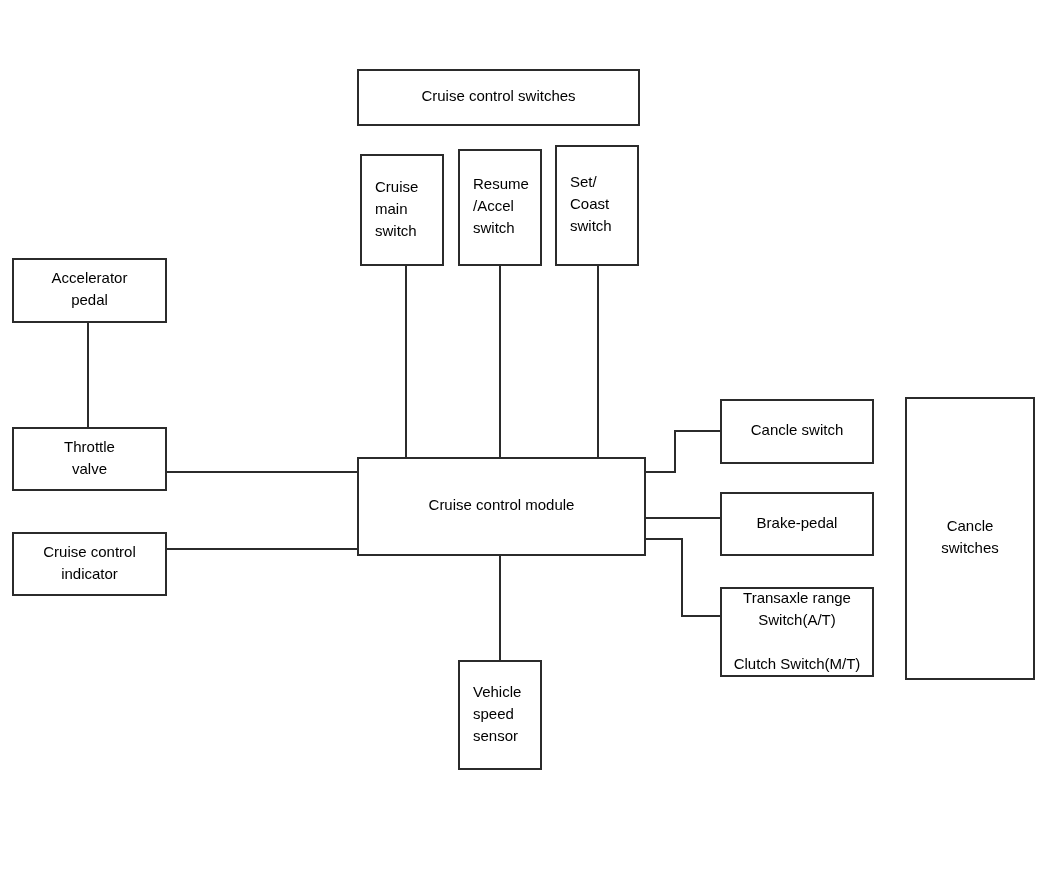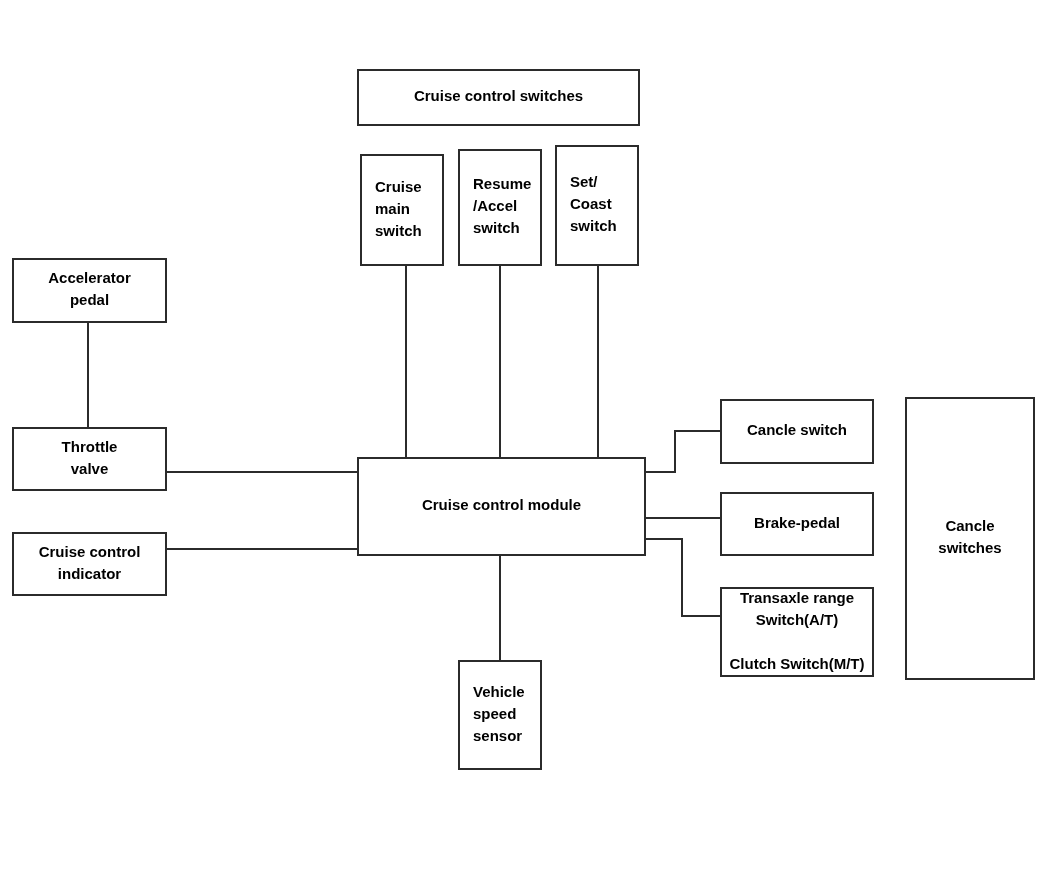--- a/index.html
+++ b/index.html
@@ -11,21 +11,20 @@
     width: 1050px;
     height: 870px;
     font-family: "Liberation Sans", sans-serif;
     overflow: hidden;
   }
   #diagram-root {
     position: relative;
     width: 1050px;
     height: 870px;
     background: #ffffff;
-    font-weight: bold;
   }
   svg#diagram {
     display: block;
     width: 1050px;
     height: 870px;
   }
   .box-rect {
     fill: #ffffff;
     stroke: #2b2b2b;
     stroke-width: 2;

